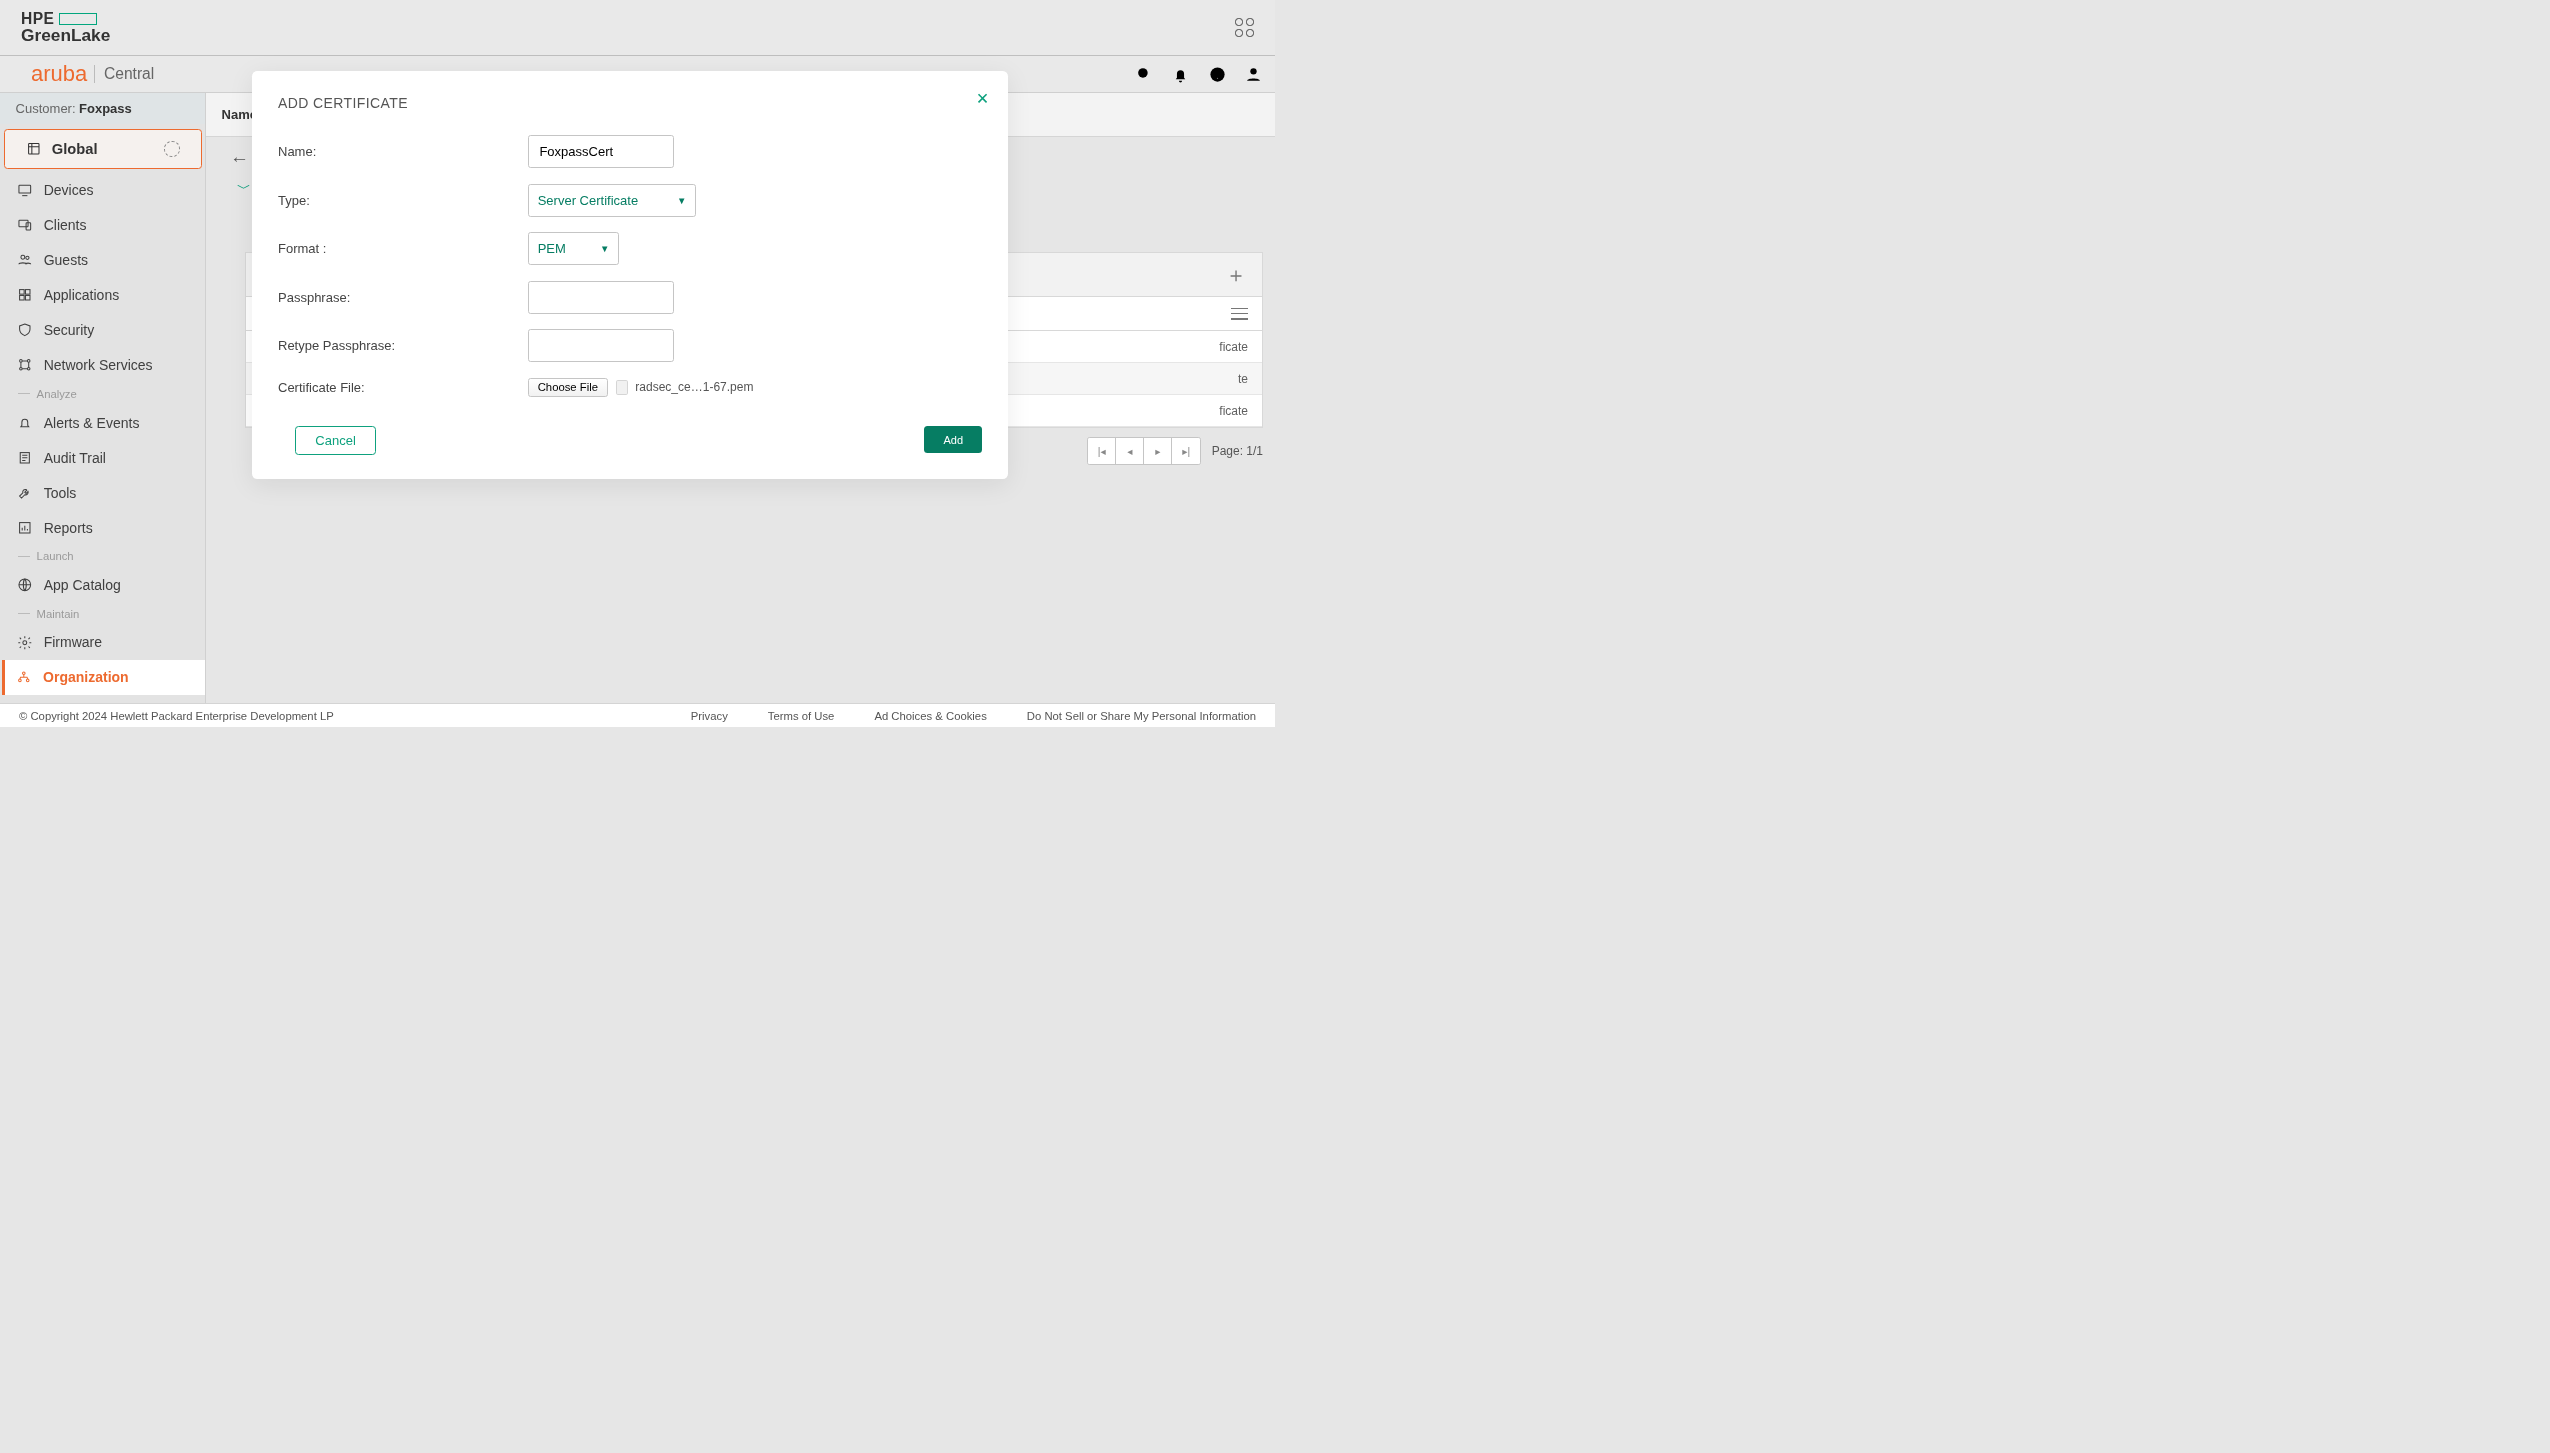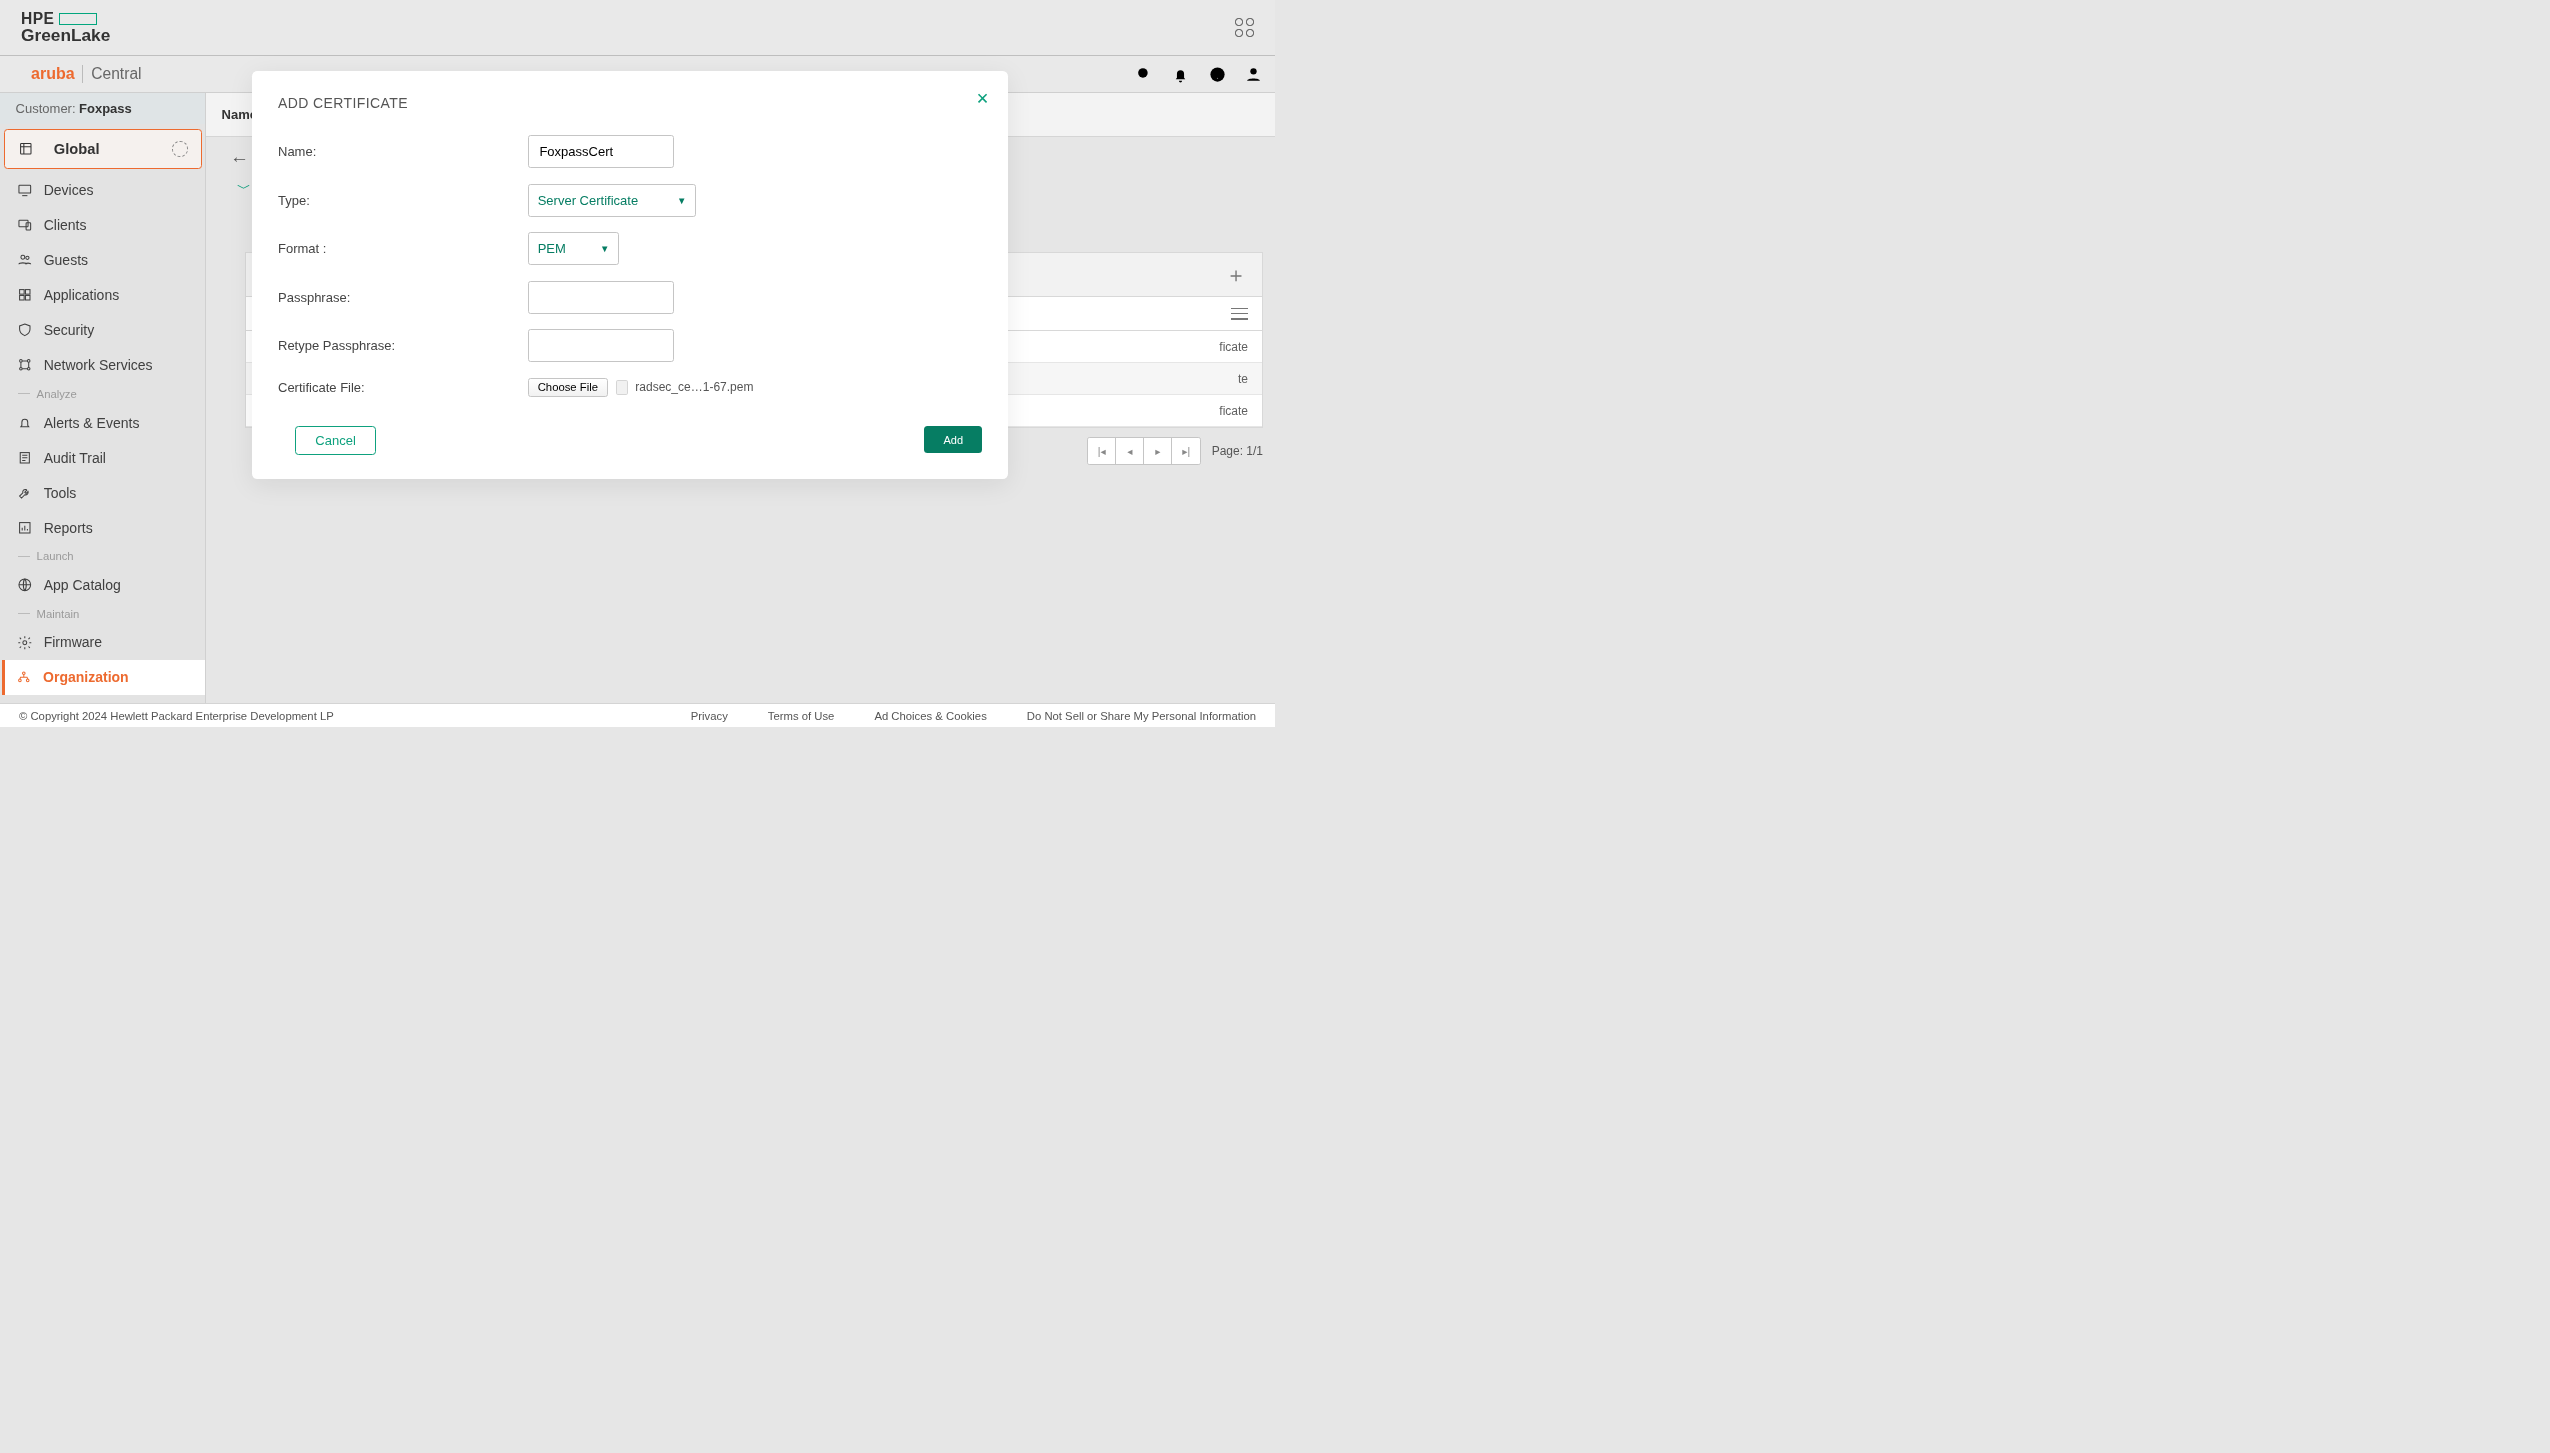--- a/index.html
+++ b/index.html
@@ -39,21 +39,21 @@
 
   
   .aruba-bar {
     height: 37px;
     background: #e9e9e9;
     border-bottom: 0.9px solid #cfcfcf;
     display: flex; align-items: center;
     padding: 0 12px 0 31px;
   }
   .aruba-logo {
-    font-weight: 700; font-size: 16px; color: #ed6a2f;
+    font-weight: 400; font-size: 22px; color: #ed6a2f;
     font-family: "Segoe UI", Arial, sans-serif;
   }
   .aruba-central {
     margin-left: 7px; padding-left: 8.7px; border-left: 0.9px solid #bbb;
     font-size: 15.6px; color: #666;
   }
   .aruba-spacer { flex: 1; }
   .aruba-icon {
     width: 19px; height: 19px; margin-left: 17.3px;
     display: flex; align-items: center; justify-content: center;
@@ -76,22 +76,22 @@
   .customer-row {
     height: 31px; background: #dfe4e6;
     display: flex; align-items: center;
     padding: 0 15.6px; font-size: 13px; color: #666;
   }
   .customer-row b { color: #333; margin-left: 3.5px;}
   .global-row {
     margin: 5.2px 3.5px 3.5px 3.5px;
     height: 40px; border: 0.9px solid #ed6a2f; border-radius: 3.5px;
     background: #f5f1ee;
-    display: flex; align-items: center; gap: 19px;
-    padding: 0 13px;
+    display: flex; align-items: center; gap: 9px;
+    padding: 0 21px;
   }
   .global-row .lbl { font-weight: 700; font-size: 14.7px; flex: 1; }
   .dashed-circle {
     width: 15.6px; height: 15.6px; border-radius: 50%;
     border: 1.7px dashed #888;
   }
   .side-scroll {
     flex: 1; overflow-y: auto;
     border-left: 2.6px solid transparent;
   }

